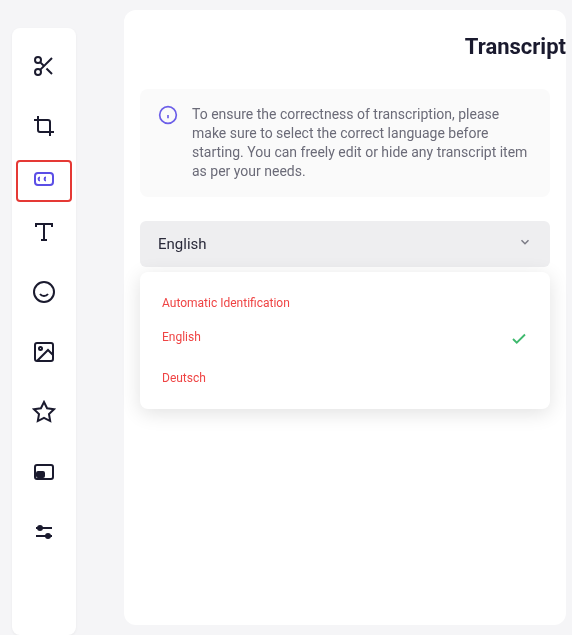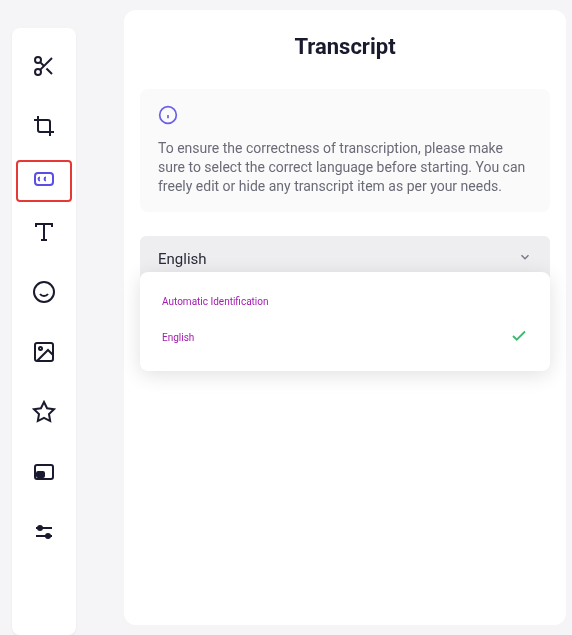--- a/index.html
+++ b/index.html
@@ -42,35 +42,34 @@
     .sidebar-item.highlight svg { color: #5b4ee6; }
     .main {
       flex: 1;
       background: #fff;
       margin: 10px 6px 10px 48px;
       border-radius: 12px;
       padding: 24px 0 0 0;
       position: relative;
     }
     .title {
-      text-align: center;
+      text-align: right;
       font-size: 22px;
       font-weight: 700;
       color: #1a1a2e;
       margin-bottom: 30px;
     }
     .info-box {
       margin: 0 16px 24px 16px;
       background: #fafafa;
       border-radius: 8px;
       padding: 16px 18px;
       display: flex;
       gap: 14px;
       align-items: flex-start;
-      flex-direction: column;
     }
     .info-icon {
       flex-shrink: 0;
       width: 20px;
       height: 20px;
       color: #6b5ee8;
     }
     .info-text {
       font-size: 14px;
       line-height: 1.35;
@@ -94,26 +93,26 @@
       left: 16px;
       right: 16px;
       top: 262px;
       background: #fff;
       border-radius: 8px;
       box-shadow: 0 4px 20px rgba(0,0,0,0.12);
       padding: 14px 0;
     }
     .dropdown-item {
       padding: 10px 22px;
-      font-size: 10px;
-      color: #a21caf;
+      font-size: 12px;
+      color: #ef4444;
       cursor: pointer;
       display: flex;
       justify-content: space-between;
-      align-items: center;
+      align-items: flex-start;
     }
     .check { color: #3fb96e; }
     .check svg { width: 18px; height: 18px; }
   </style>
 </head>
 <body>
 
 <div class="sidebar">
   <div class="sidebar-item">
     <span>
@@ -226,14 +225,17 @@
       <span>Automatic Identification</span>
     </div>
     <div class="dropdown-item">
       <span>English</span>
       <span class="check">
         <svg viewBox="0 0 24 24" fill="none" stroke="currentColor" stroke-width="2.5">
             <polyline points="20 6 9 17 4 12"></polyline>
           </svg>
       </span>
     </div>
+    <div class="dropdown-item">
+      <span>Deutsch</span>
+    </div>
   </div>
 </div>
 
 </body></html>

